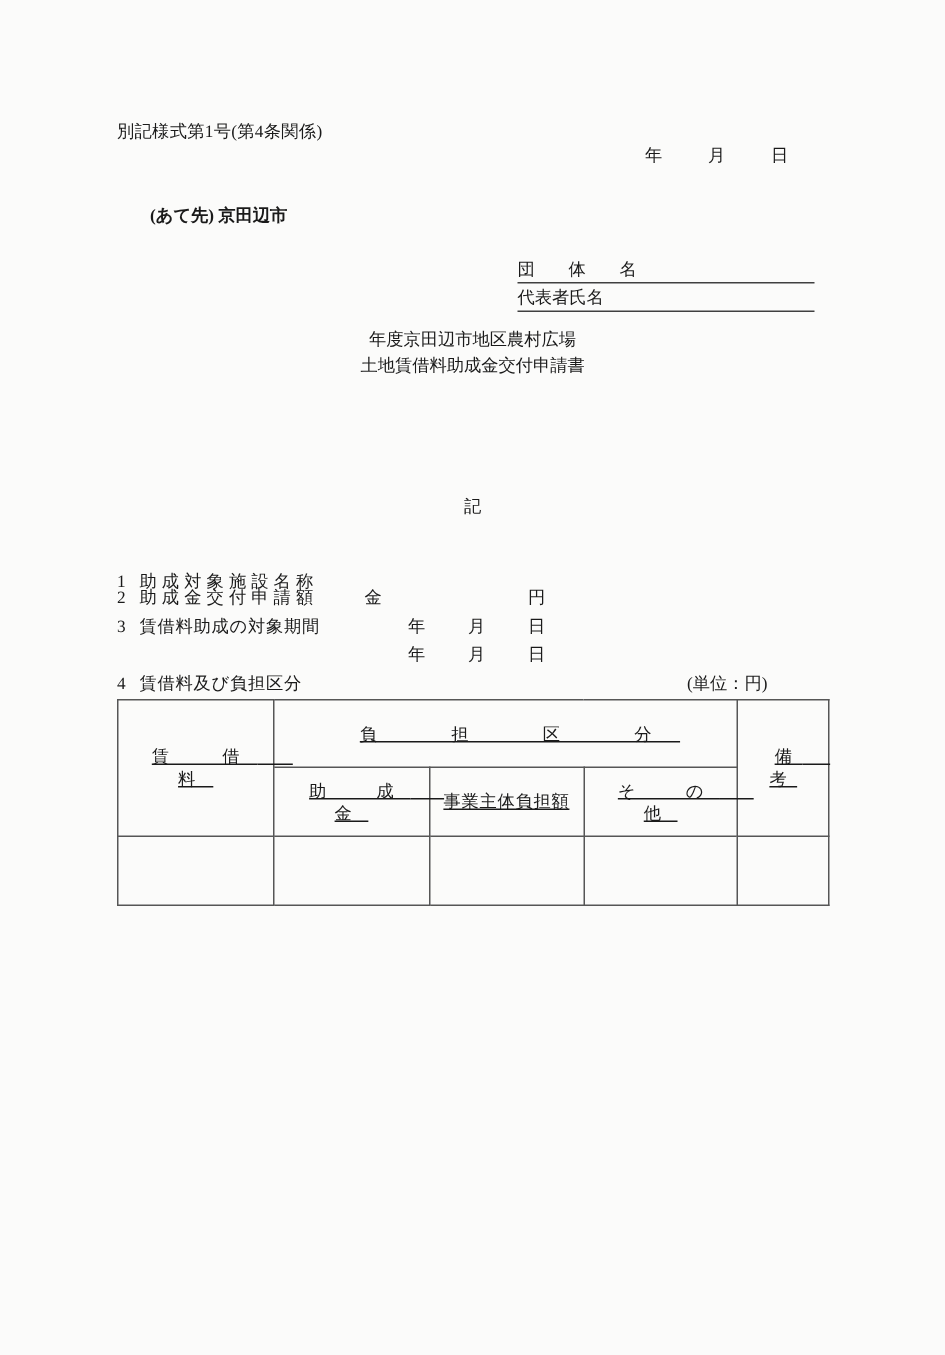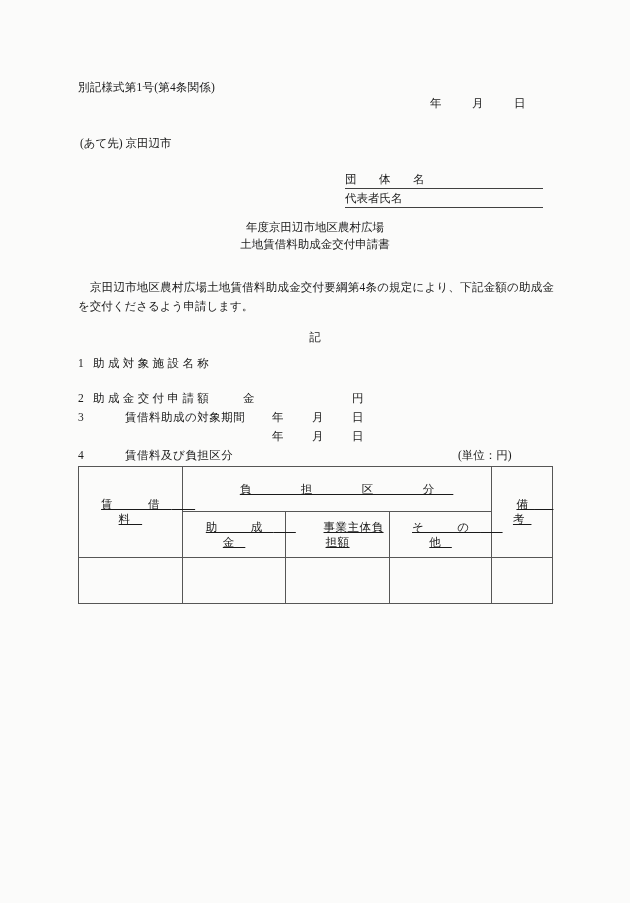--- a/index.html
+++ b/index.html
@@ -33,23 +33,24 @@
   .date-line {
     left: 430px; top: 96px;
     font-size: 11.5px;
     white-space: nowrap;
   }
   .date-line span { display: inline-block; }
   .date-y { width: 42px; }
   .date-m { width: 42px; }
 
   .addressee {
-    left: 80px; top: 136px;
-    font-size: 11.5px;
-    white-space: nowrap;
+    left: 100px; top: 136px;
+    font-size: 11.5px;
+    white-space: nowrap;
+    font-weight: bold;
   }
 
   
   .field-row {
     left: 345px;
     font-size: 11.5px;
     width: 198px;
     border-bottom: 1px solid #404040;
     padding-bottom: 1px;
     box-sizing: border-box;
@@ -90,21 +91,21 @@
   
   .item {
     left: 78px;
     font-size: 11.5px;
     white-space: nowrap;
   }
   .item .num {
     display: inline-block;
     width: 15px;
   }
-  .item-1 { top: 356px; }
+  .item-1 { top: 380px; }
   .item-2 { top: 391px; }
   .item-3 { top: 410px; }
   .item-4 { top: 448px; }
   .lbl-spaced { letter-spacing: 3.4px; }
 
   .amount-kin {
     left: 243px; top: 391px;
     font-size: 11.5px;
   }
   .amount-yen {
@@ -153,21 +154,21 @@
   .h-tall { height: 89px; }
   .h-top  { height: 44px; }
   .h-sub  { height: 45px; }
   .h-data { height: 45px; }
 
   .sp-rent   { letter-spacing: 12px; padding-left: 12px; }
   .sp-futan  { letter-spacing: 19px; padding-left: 19px; }
   .sp-josei  { letter-spacing: 11px; padding-left: 11px; }
   .sp-sonota { letter-spacing: 11px; padding-left: 11px; }
   .sp-biko   { letter-spacing: 7px;  padding-left: 7px; }
-  .sp-none   { letter-spacing: 0.5px; margin-left: 32px; }
+  .sp-none   { letter-spacing: 0.5px; }
 </style>
 </head>
 <body>
 
 <div class="page">
 
   <div class="abs form-no">別記様式第1号(第4条関係)</div>
 
   <div class="abs date-line">
     <span class="date-y">年</span><span class="date-m">月</span><span>日</span>
@@ -178,23 +179,20 @@
   <div class="abs field-row field-org">
     <span class="sp-wide">団　体　名</span>
   </div>
   <div class="abs title title-1">年度京田辺市地区農村広場</div>
 
   <div class="abs field-row field-rep">
     <span>代表者氏名</span>
   </div>
   <div class="abs title title-2">土地賃借料助成金交付申請書</div>
 
-  <div class="abs body-para">
-    <span class="indent">京田辺市地区農村広場土地賃借料助成金交付要綱第4条の規定により、下記金額の助成金を交付くださるよう申請します。</span>
-  </div>
 
   <div class="abs ki">記</div>
 
   <div class="abs item item-1">
     <span class="num">1</span><span class="lbl-spaced">助成対象施設名称</span>
   </div>
 
   <div class="abs item item-2">
     <span class="num">2</span><span class="lbl-spaced">助成金交付申請額</span>
   </div>

